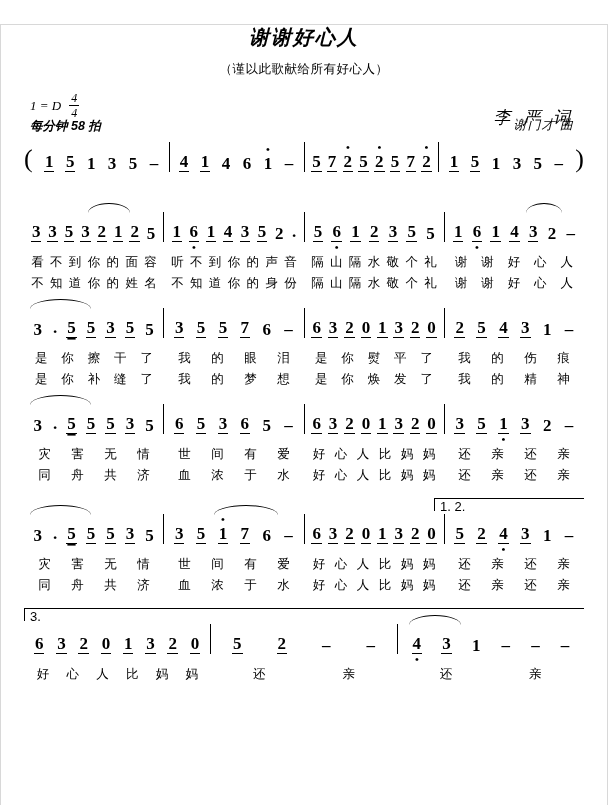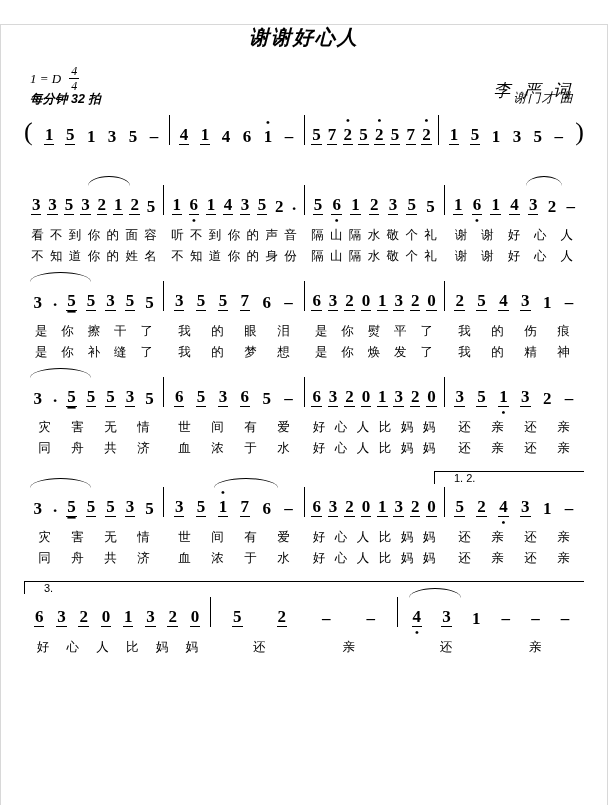--- a/index.html
+++ b/index.html
@@ -198,23 +198,23 @@
   .lyric-ch {
     white-space: nowrap;
   }
 
   
   .ending {
     position: absolute;
     border-left: 1.2px solid #000;
     border-top: 1.2px solid #000;
     height: 13px;
-    font-size: 11px;
+    font-size: 13px;
     font-family: "Liberation Sans", sans-serif;
-    padding-left: 19px;
+    padding-left: 5px;
     box-sizing: border-box;
   }
 
   .paren {
     font-size: 26px;
     font-family: "Liberation Serif", serif;
     line-height: 1;
     font-weight: normal;
   }
 
@@ -235,30 +235,31 @@
     border: 1px solid #d8d8d8;
     pointer-events: none;
   }
 </style>
 </head>
 <body>
 
 <div class="page">
 
   <div class="title">谢谢好心人</div>
+  <div class="subtitle">（谨以此歌献给所有好心人）</div>
 
   <div class="meta">
     <div class="key-sig">
       <span>1 = D</span>
       <span class="frac">
         <span class="num">4</span>
         <span class="den">4</span>
       </span>
     </div>
-    <div class="tempo">每分钟 32 拍</div>
+    <div class="tempo">每分钟 58 拍</div>
     <div class="credit-lyric">李 严 词</div>
     <div class="credit-music">谢门才 曲</div>
   </div>
 
   <div class="system intro">
     <div class="notes-row">
       <span class="paren" style="margin-right:2px;">(</span>
 
       <div class="measure">
         <span class="note u1">1</span>

